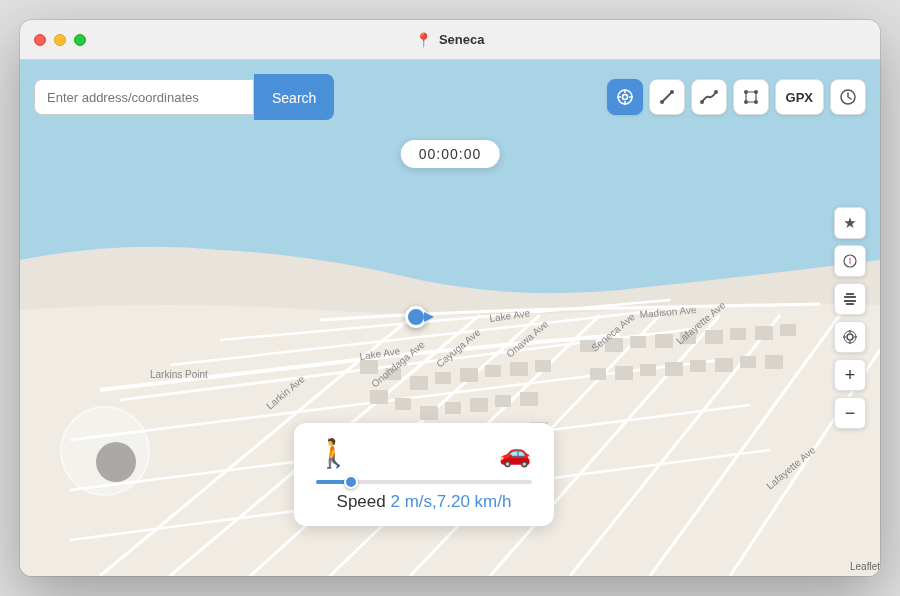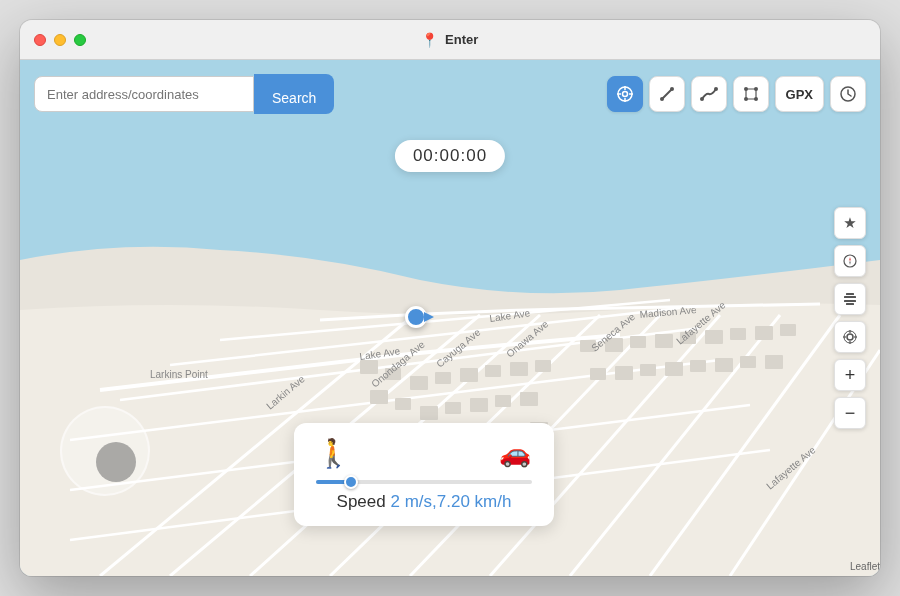--- a/index.html
+++ b/index.html
@@ -99,21 +99,21 @@
       border: 1.5px solid #ccc;
       border-radius: 8px 0 0 8px;
       padding: 16px 12px;
       font-size: 13px;
       color: #999;
       background: white;
       outline: none;
     }
 
     .search-button {
-      height: 40px;
+      height: 46px;
       padding: 16px 18px;
       background: #4a90d9;
       color: white;
       border: none;
       border-radius: 0 8px 8px 0;
       font-size: 14px;
       font-weight: 500;
       cursor: pointer;
     }
 
@@ -155,21 +155,21 @@
 
     
     .timer-badge {
       position: absolute;
       top: 80px;
       left: 50%;
       transform: translateX(-50%);
       background: white;
       border-radius: 20px;
       padding: 6px 18px;
-      font-size: 17px;
+      font-size: 14px;
       font-weight: 500;
       color: #333;
       box-shadow: 0 2px 8px rgba(0,0,0,0.15);
       z-index: 10;
       letter-spacing: 1px;
     }
 
     
     .location-marker {
       position: absolute;
@@ -353,21 +353,21 @@
 <div class="window">
 
   <div class="title-bar">
     <div class="traffic-lights">
       <div class="traffic-light close"></div>
       <div class="traffic-light minimize"></div>
       <div class="traffic-light maximize"></div>
     </div>
     <div class="title-bar-title">
       <span class="title-pin-icon">📍</span>
-      <span>Enter</span>
+      <span>Seneca</span>
     </div>
   </div>
 
   <div class="map-container">
 
     <svg class="map-svg" viewBox="0 0 860 516" xmlns="http://www.w3.org/2000/svg">
 
       <path d="M0 200 Q100 180 200 190 Q300 195 400 220 Q500 240 600 230 Q700 220 860 200 L860 516 L0 516 Z" fill="#e8e4dc"></path>
 
       <path d="M0 250 Q150 240 300 250 Q450 260 600 250 Q720 240 860 245 L860 516 L0 516 Z" fill="#f0ece4"></path>

